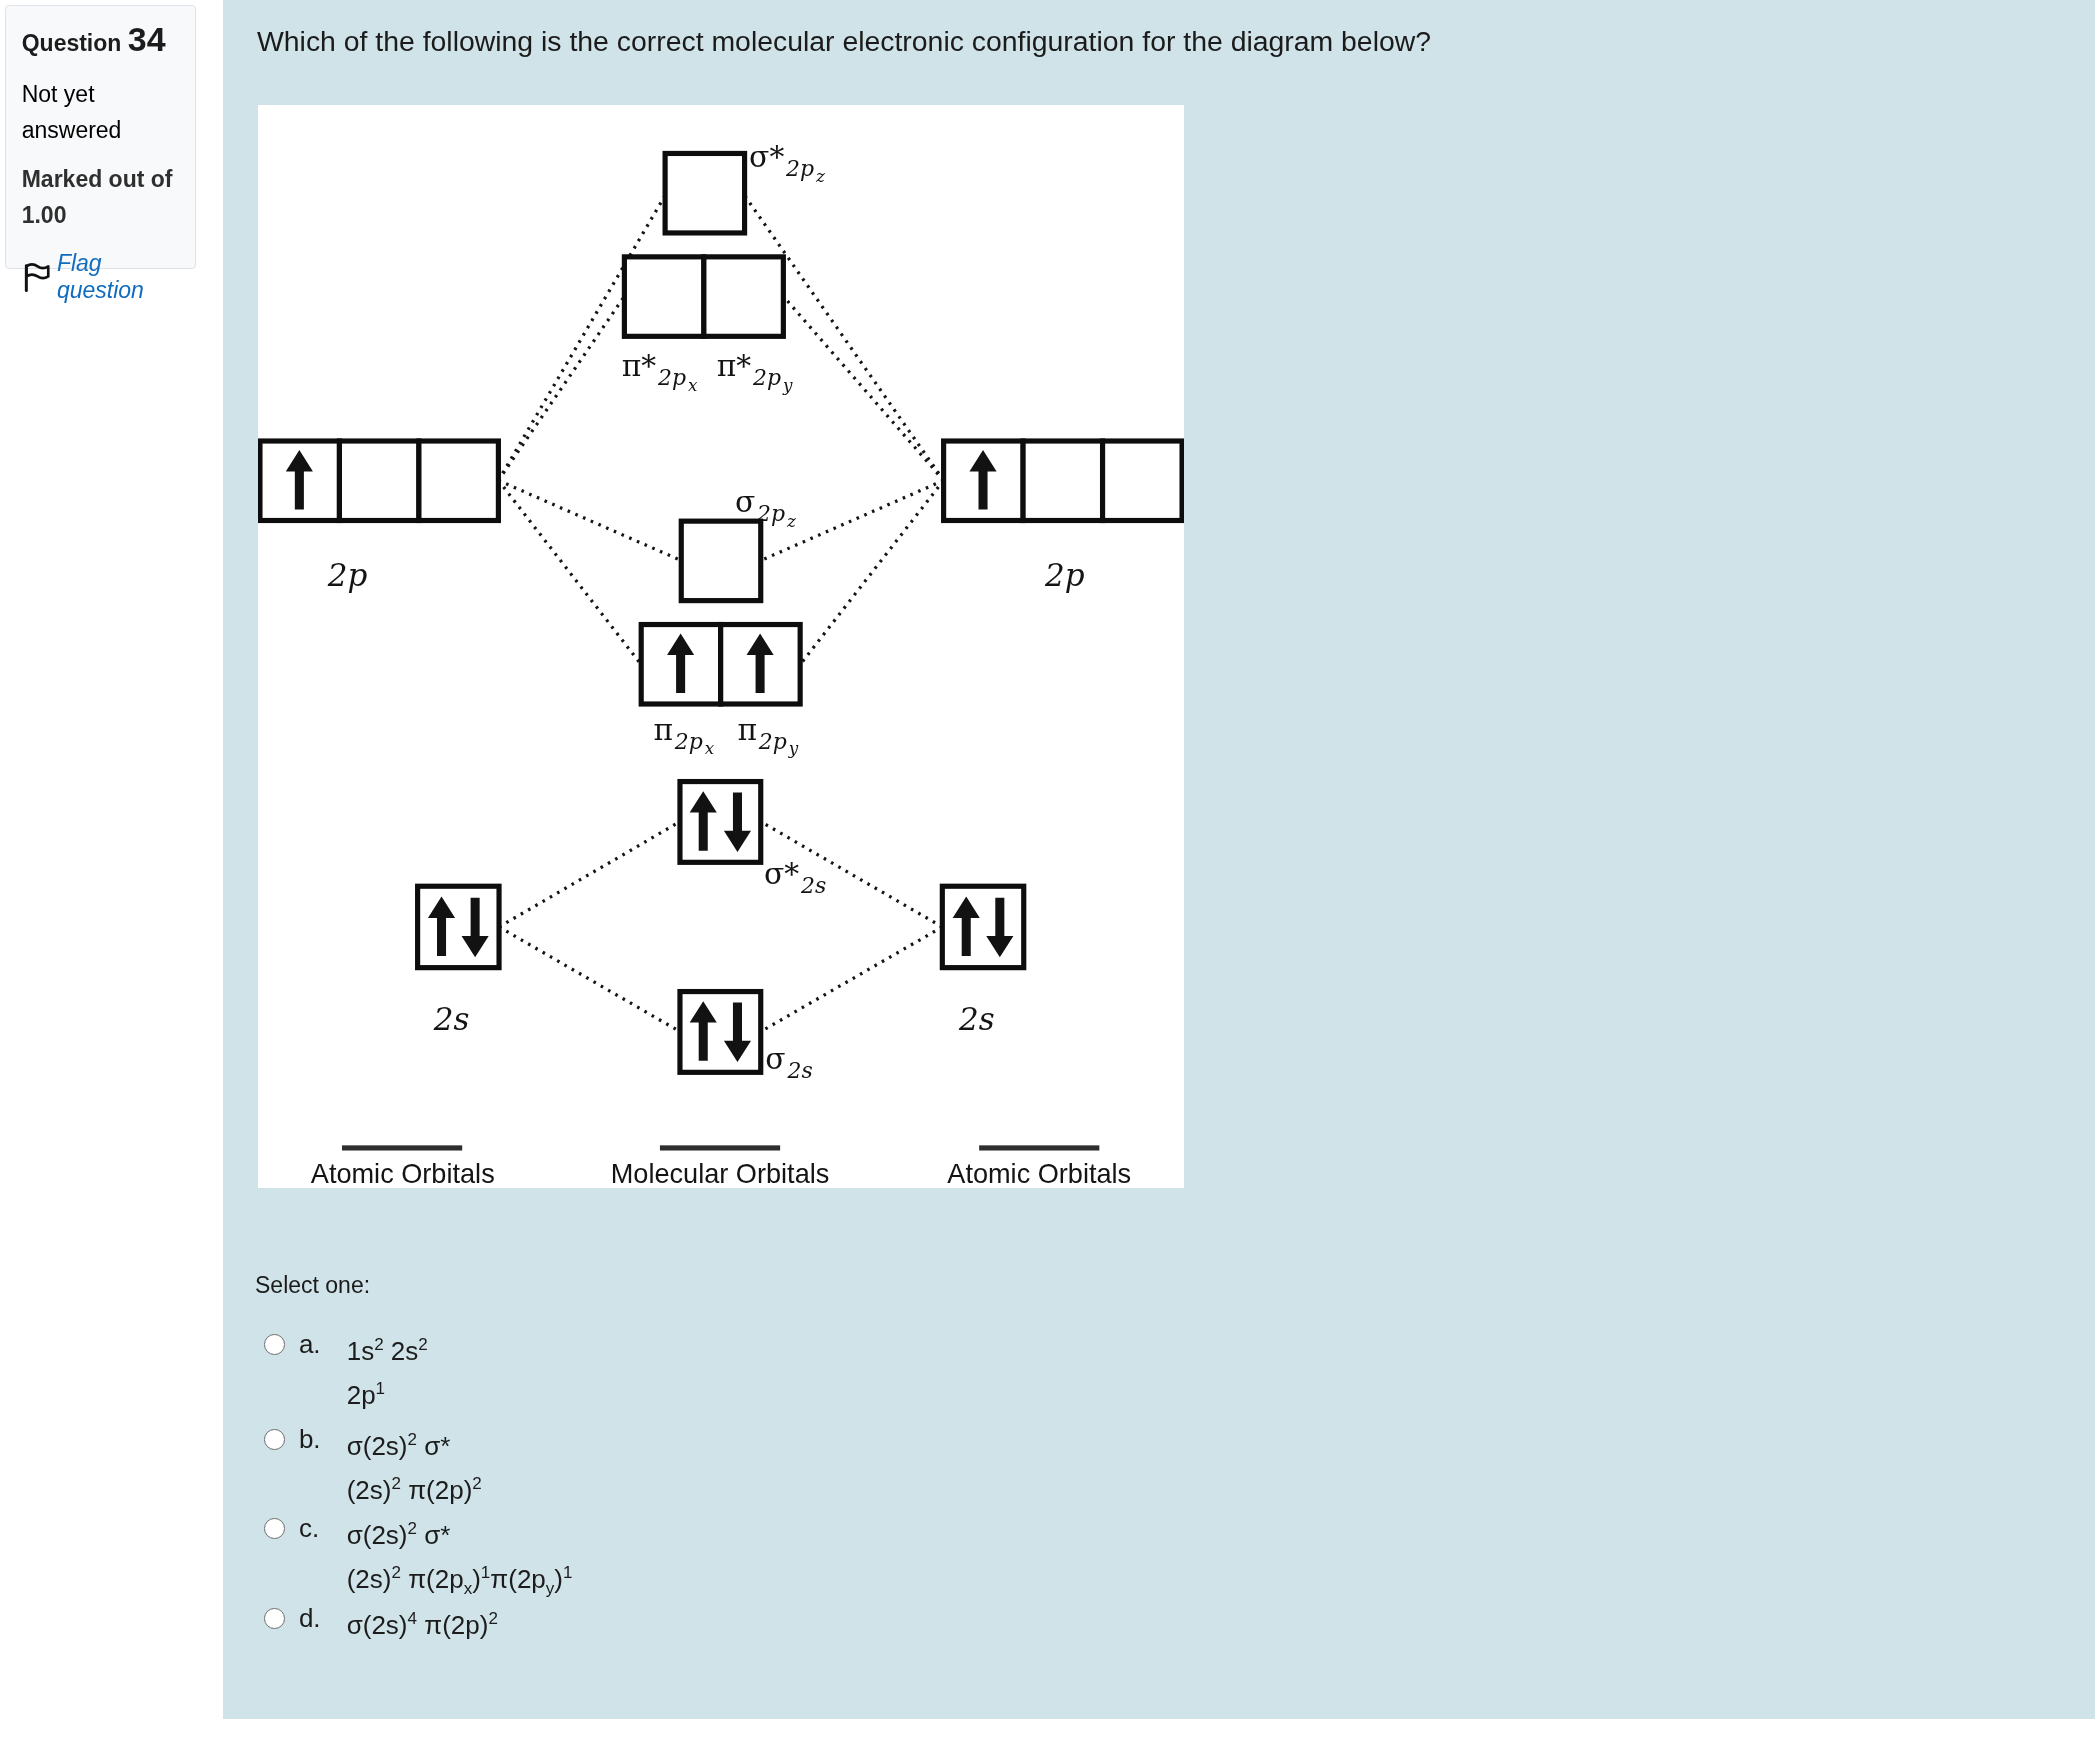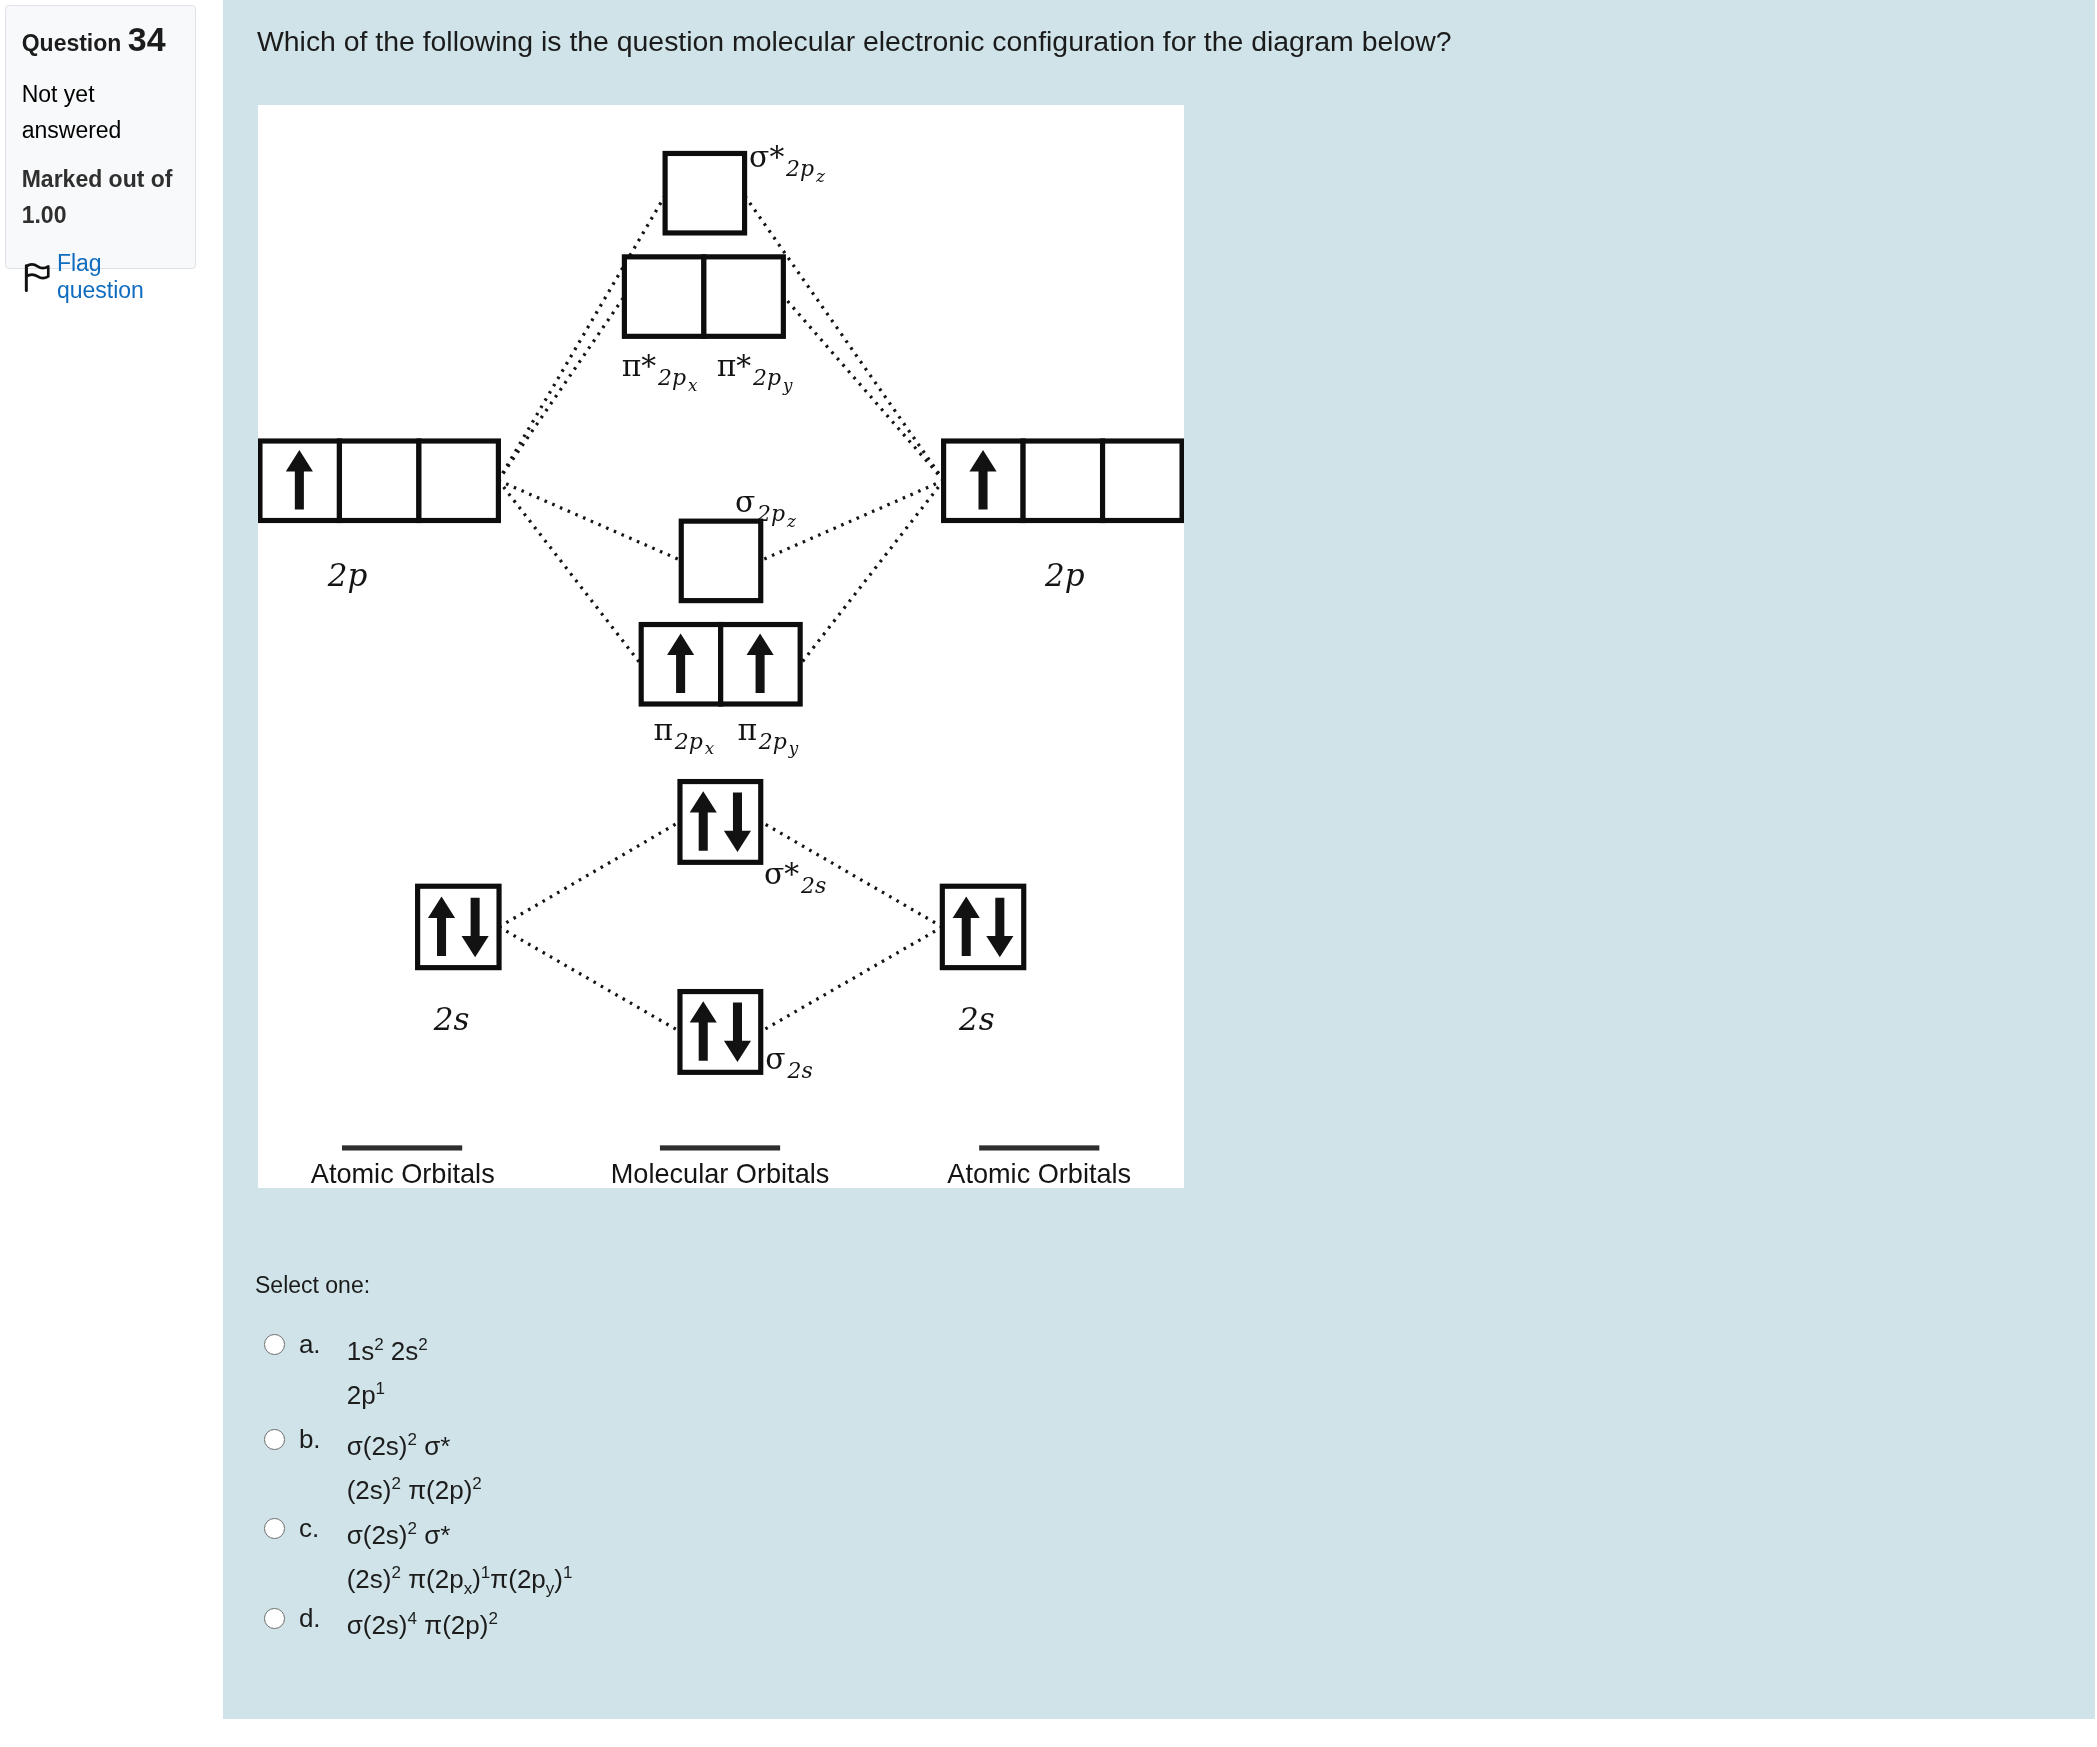--- a/index.html
+++ b/index.html
@@ -19,21 +19,21 @@
     position:absolute;left:5.2px;top:5.2px;width:191px;height:264px;
     background:#f8f9fa;border:1.3px solid #dee2e6;border-radius:3.9px;
     box-sizing:border-box;padding:14.2px 15.5px;
   }
   .qinfo .qtitle{font-size:23px;font-weight:bold;line-height:1.0;}
   .qinfo .qnum{font-size:34px;font-weight:bold;margin-left:6.5px;}
   .qinfo .qstate{font-size:23px;line-height:36px;margin-top:17px;color:#000000;}
   .qinfo .qgrade{font-size:23px;line-height:36px;margin-top:13px;color:#2f2f2f;font-weight:bold;}
   .flagrow{margin-top:17px;display:flex;align-items:center;}
   .flagrow .flag-ic{width:30px;height:32px;flex:0 0 auto;}
-  .flagrow .flagtext{font-size:23px;color:#0f6cbf;margin-left:5.2px;}
+  .flagrow .flagtext{font-size:23px;color:#0f6cbf;margin-left:5.2px;font-style:italic;}
   
   .qtext{
     position:absolute;left:257px;top:24.6px;width:1777px;
     font-size:28.4px;color:#1b1b1b;
   }
   
   .diagram{position:absolute;left:258px;top:105px;}
   .box{fill:#ffffff;stroke:#0d0d0d;stroke-width:8px;}
   .dots{stroke:#151515;stroke-width:5px;stroke-dasharray:4 9;fill:none;}
   .arr{fill:#121212;}
@@ -77,21 +77,21 @@
   </div>
   <div class="flagrow">
     <svg class="flag-ic" viewBox="0 0 50 54">
       <path d="M7 50 L7 8" stroke="#111" stroke-width="5" fill="none" stroke-linecap="round"></path>
       <path d="M7 9 C13 5 20 5 26 9 C32 13 38 13 44 9 L44 26 C38 30 32 30 26 26 C20 22 13 22 7 26 Z" stroke="#111" stroke-width="4.5" fill="none" stroke-linejoin="round"></path>
     </svg>
     <span class="flagtext">Flag question</span>
   </div>
 </div>
 
-<div class="qtext">Which of the following is the question molecular electronic configuration for the diagram below?</div>
+<div class="qtext">Which of the following is the correct molecular electronic configuration for the diagram below?</div>
 
 <svg class="diagram" width="926" height="1083" viewBox="0 0 1433 1676">
   <defs>
     <path id="arr" d="M -7 45 L -7 -14 L -21 -14 L 0 -47 L 21 -14 L 7 -14 L 7 45 Z"></path>
   </defs>
 
   <rect x="0" y="0" width="1433" height="1676" fill="#ffffff"></rect>
 
   <g>
     <path class="dots" d="M372 581 L630 140"></path>

